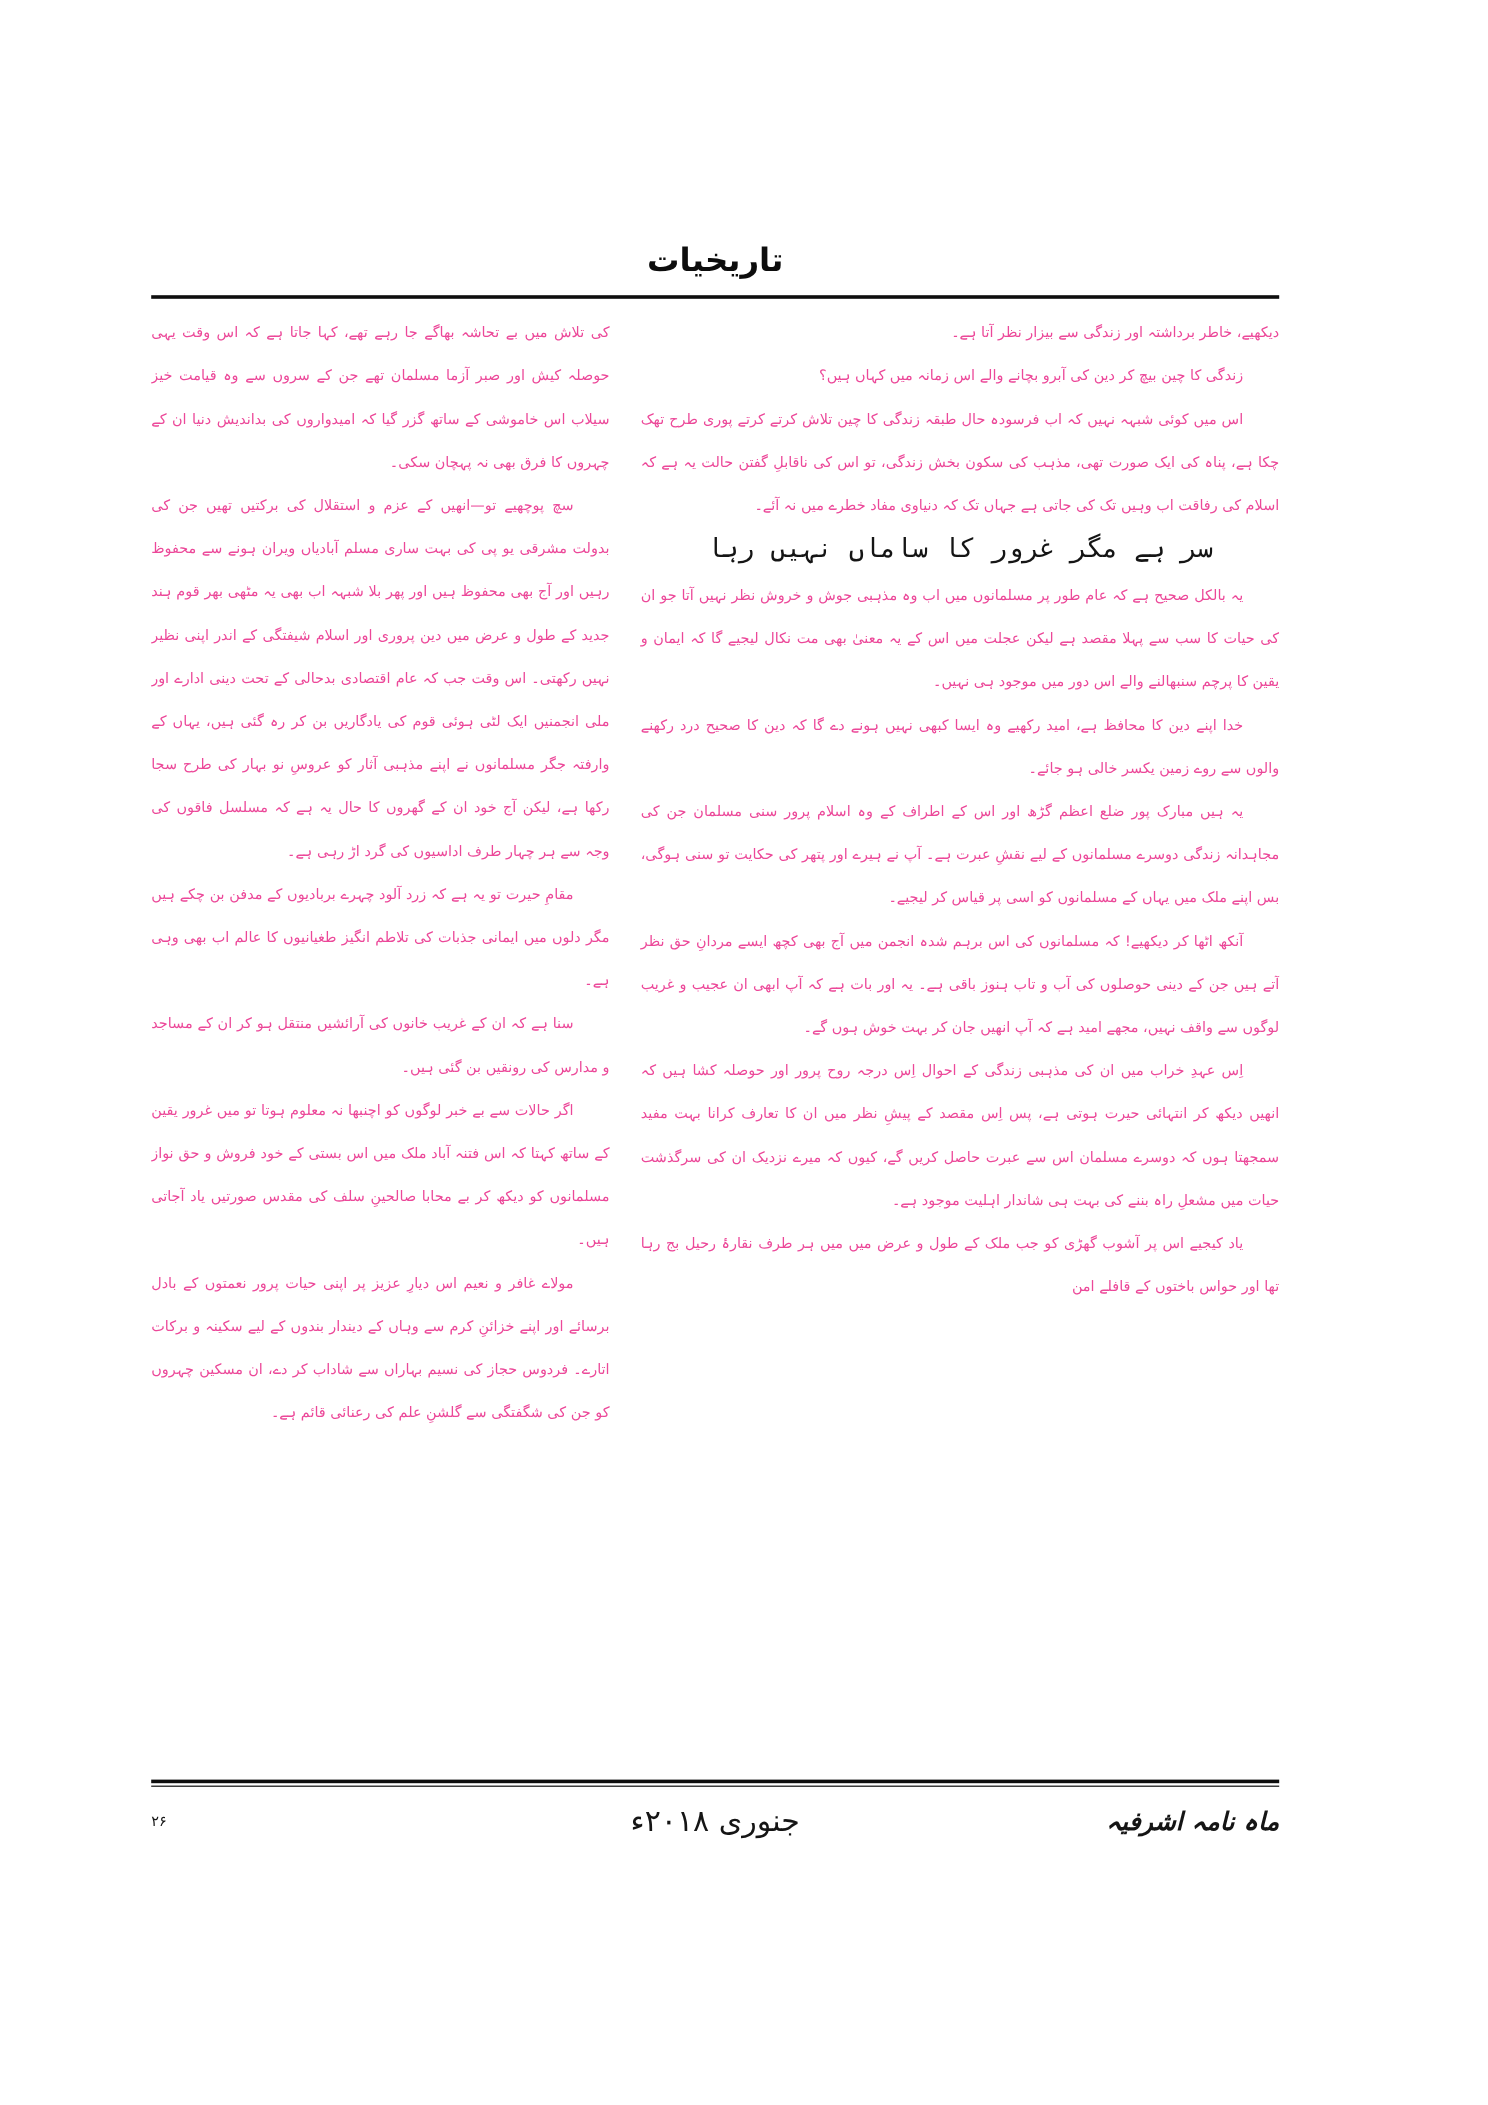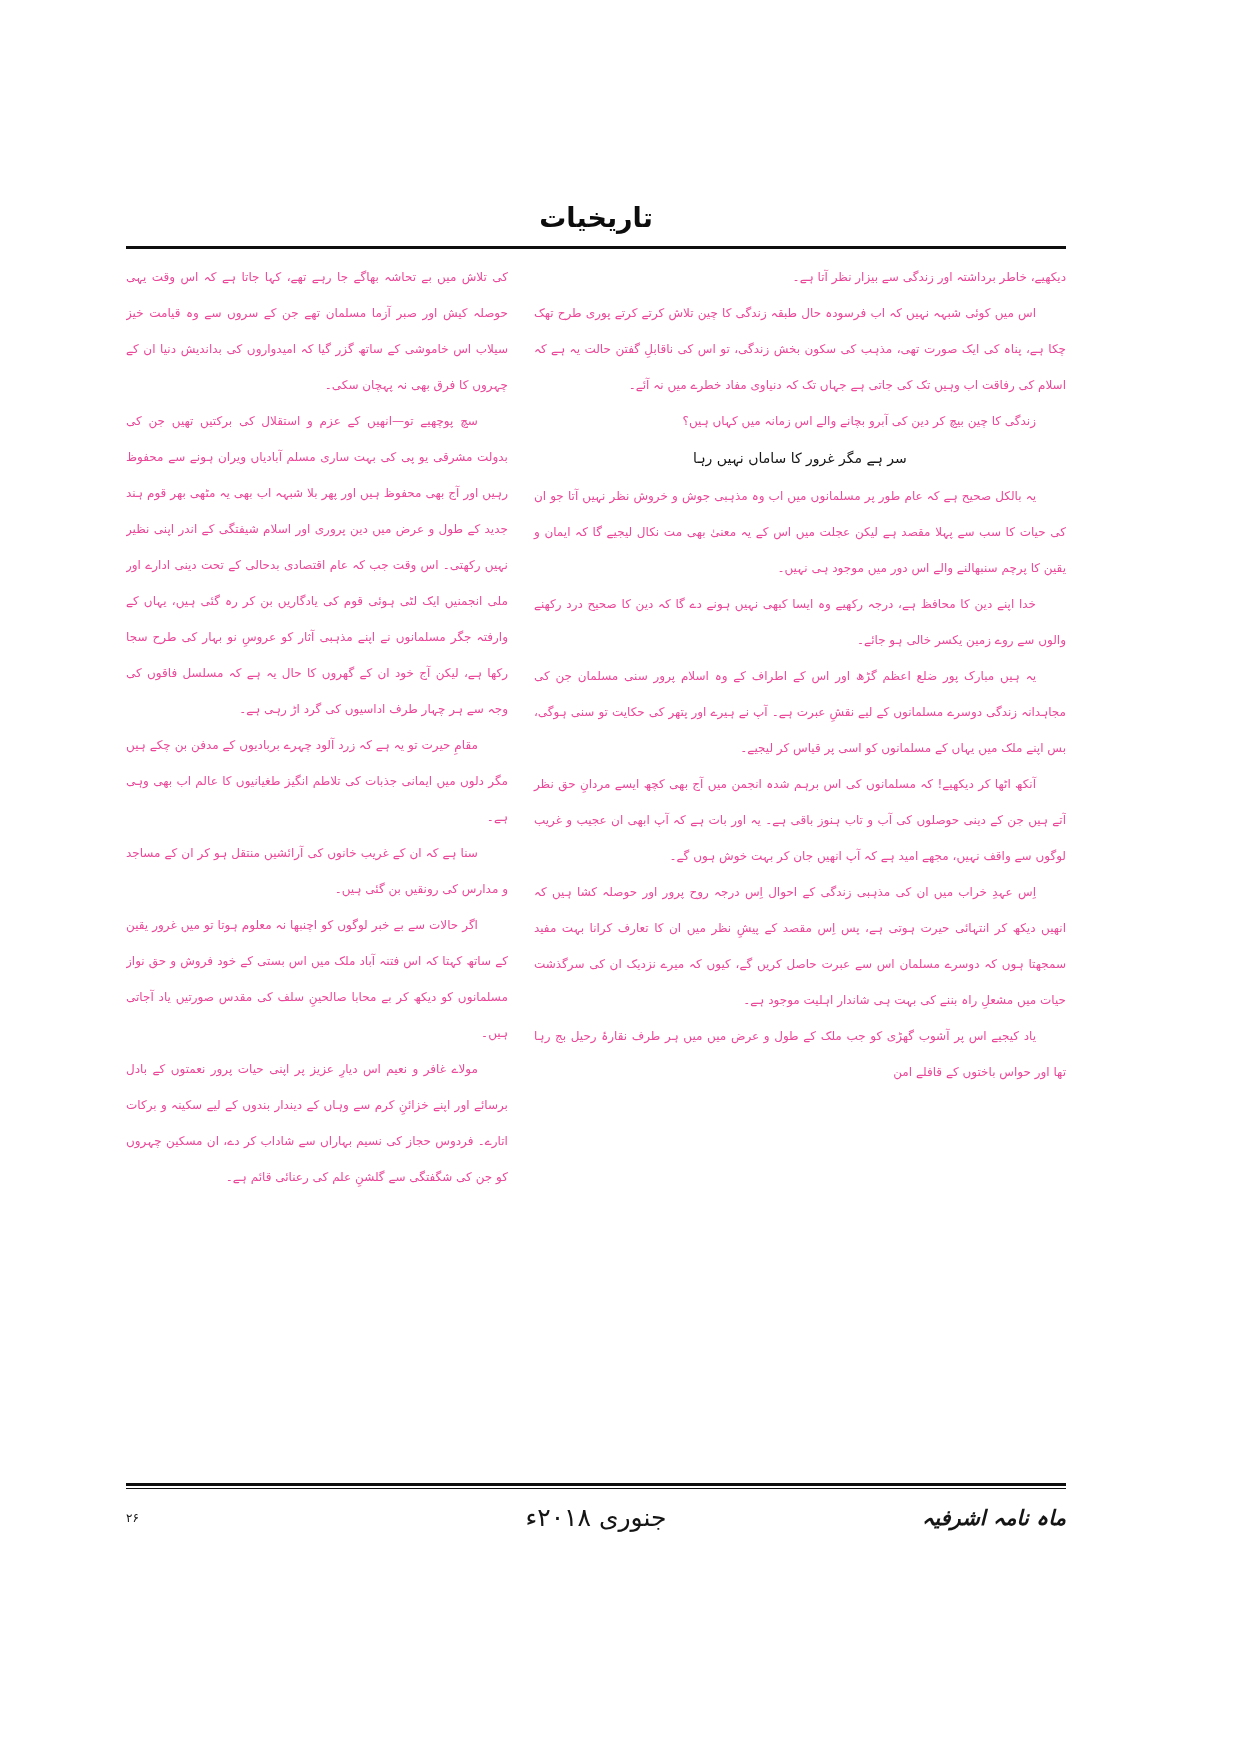--- a/index.html
+++ b/index.html
@@ -45,24 +45,25 @@
     text-align: justify;
     text-justify: inter-word;
     font-size: 12px;
     line-height: 36px;
     color: #ec4899;
   }
   .para.indent { text-indent: 30px; }
   .verse {
     direction: rtl;
     text-align: center;
-    font-size: 14px;
+    font-size: 22px;
     line-height: 37px;
     color: #151515;
     padding: 1px 0;
+    font-family: Liberation Mono, monospace;
   }
   .footer-rules { margin-top: 12px; }
   .rule-thick { border-top: 3.5px solid #0e0e0e; }
   .rule-thin  { border-top: 1.5px solid #0e0e0e; margin-top: 2px; }
   .footer-row {
     direction: rtl;
     display: flex;
     align-items: center;
     justify-content: space-between;
     margin-top: 14px;
@@ -91,27 +92,27 @@
 
 <div class="page">
 
   <div class="page-title">تاریخیات</div>
 
   <div class="header-rule"></div>
 
   <div class="content">
     <div class="col col-right" id="col-right">
         <p class="para">دیکھیے، خاطر برداشتہ اور زندگی سے بیزار نظر آتا ہے۔</p>
+        <p class="para indent">زندگی کا چین بیچ کر دین کی آبرو بچانے والے اس زمانہ میں کہاں ہیں؟</p>
         <p class="para indent">اس میں کوئی شبہہ نہیں کہ اب فرسودہ حال طبقہ زندگی کا چین تلاش کرتے کرتے پوری طرح تھک چکا ہے، پناہ کی ایک صورت تھی، مذہب کی سکون بخش زندگی، تو اس کی ناقابلِ گفتن حالت یہ ہے کہ اسلام کی رفاقت اب وہیں تک کی جاتی ہے جہاں تک کہ دنیاوی مفاد خطرے میں نہ آئے۔</p>
-        <p class="para indent">زندگی کا چین بیچ کر دین کی آبرو بچانے والے اس زمانہ میں کہاں ہیں؟</p>
         <div class="verse">
           <div class="verse-line">سر ہے مگر غرور کا ساماں نہیں رہا</div>
         </div>
         <p class="para indent">یہ بالکل صحیح ہے کہ عام طور پر مسلمانوں میں اب وہ مذہبی جوش و خروش نظر نہیں آتا جو ان کی حیات کا سب سے پہلا مقصد ہے لیکن عجلت میں اس کے یہ معنیٰ بھی مت نکال لیجیے گا کہ ایمان و یقین کا پرچم سنبھالنے والے اس دور میں موجود ہی نہیں۔</p>
-        <p class="para indent">خدا اپنے دین کا محافظ ہے، درجہ رکھیے وہ ایسا کبھی نہیں ہونے دے گا کہ دین کا صحیح درد رکھنے والوں سے روے زمین یکسر خالی ہو جائے۔</p>
+        <p class="para indent">خدا اپنے دین کا محافظ ہے، امید رکھیے وہ ایسا کبھی نہیں ہونے دے گا کہ دین کا صحیح درد رکھنے والوں سے روے زمین یکسر خالی ہو جائے۔</p>
         <p class="para indent">یہ ہیں مبارک پور ضلع اعظم گڑھ اور اس کے اطراف کے وہ اسلام پرور سنی مسلمان جن کی مجاہدانہ زندگی دوسرے مسلمانوں کے لیے نقشِ عبرت ہے۔ آپ نے ہیرے اور پتھر کی حکایت تو سنی ہوگی، بس اپنے ملک میں یہاں کے مسلمانوں کو اسی پر قیاس کر لیجیے۔</p>
         <p class="para indent">آنکھ اٹھا کر دیکھیے! کہ مسلمانوں کی اس برہم شدہ انجمن میں آج بھی کچھ ایسے مردانِ حق نظر آتے ہیں جن کے دینی حوصلوں کی آب و تاب ہنوز باقی ہے۔ یہ اور بات ہے کہ آپ ابھی ان عجیب و غریب لوگوں سے واقف نہیں، مجھے امید ہے کہ آپ انھیں جان کر بہت خوش ہوں گے۔</p>
         <p class="para indent">اِس عہدِ خراب میں ان کی مذہبی زندگی کے احوال اِس درجہ روح پرور اور حوصلہ کشا ہیں کہ انھیں دیکھ کر انتہائی حیرت ہوتی ہے، پس اِس مقصد کے پیشِ نظر میں ان کا تعارف کرانا بہت مفید سمجھتا ہوں کہ دوسرے مسلمان اس سے عبرت حاصل کریں گے، کیوں کہ میرے نزدیک ان کی سرگذشت حیات میں مشعلِ راہ بننے کی بہت ہی شاندار اہلیت موجود ہے۔</p>
         <p class="para indent">یاد کیجیے اس پر آشوب گھڑی کو جب ملک کے طول و عرض میں میں ہر طرف نقارۂ رحیل بج رہا تھا اور حواس باختوں کے قافلے امن</p>
       </div>
     <div class="col col-left" id="col-left">
         <p class="para">کی تلاش میں بے تحاشہ بھاگے جا رہے تھے، کہا جاتا ہے کہ اس وقت یہی حوصلہ کیش اور صبر آزما مسلمان تھے جن کے سروں سے وہ قیامت خیز سیلاب اس خاموشی کے ساتھ گزر گیا کہ امیدواروں کی بداندیش دنیا ان کے چہروں کا فرق بھی نہ پہچان سکی۔</p>
         <p class="para indent">سچ پوچھیے تو—انھیں کے عزم و استقلال کی برکتیں تھیں جن کی بدولت مشرقی یو پی کی بہت ساری مسلم آبادیاں ویران ہونے سے محفوظ رہیں اور آج بھی محفوظ ہیں اور پھر بلا شبہہ اب بھی یہ مٹھی بھر قوم ہند جدید کے طول و عرض میں دین پروری اور اسلام شیفتگی کے اندر اپنی نظیر نہیں رکھتی۔ اس وقت جب کہ عام اقتصادی بدحالی کے تحت دینی ادارے اور ملی انجمنیں ایک لٹی ہوئی قوم کی یادگاریں بن کر رہ گئی ہیں، یہاں کے وارفتہ جگر مسلمانوں نے اپنے مذہبی آثار کو عروسِ نو بہار کی طرح سجا رکھا ہے، لیکن آج خود ان کے گھروں کا حال یہ ہے کہ مسلسل فاقوں کی وجہ سے ہر چہار طرف اداسیوں کی گرد اڑ رہی ہے۔</p>
         <p class="para indent">مقامِ حیرت تو یہ ہے کہ زرد آلود چہرے بربادیوں کے مدفن بن چکے ہیں مگر دلوں میں ایمانی جذبات کی تلاطم انگیز طغیانیوں کا عالم اب بھی وہی ہے۔</p>
         <p class="para indent">سنا ہے کہ ان کے غریب خانوں کی آرائشیں منتقل ہو کر ان کے مساجد و مدارس کی رونقیں بن گئی ہیں۔</p>

